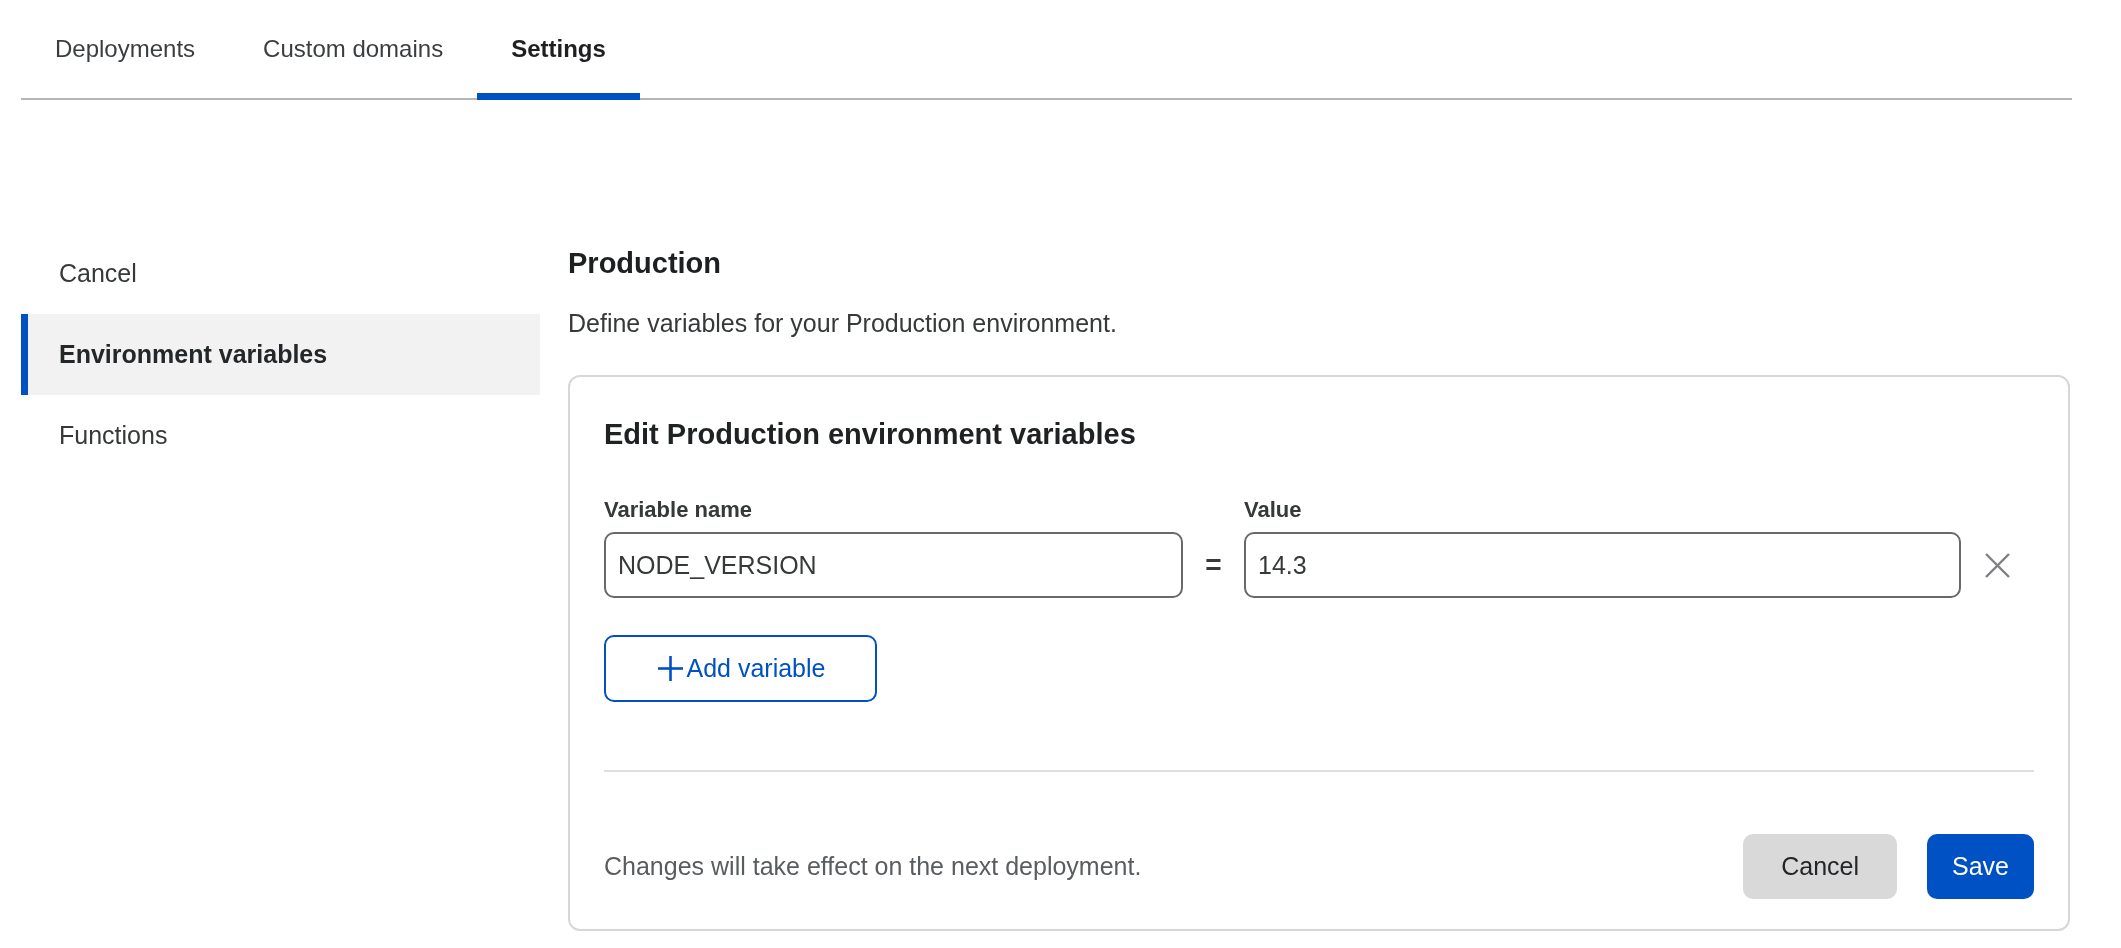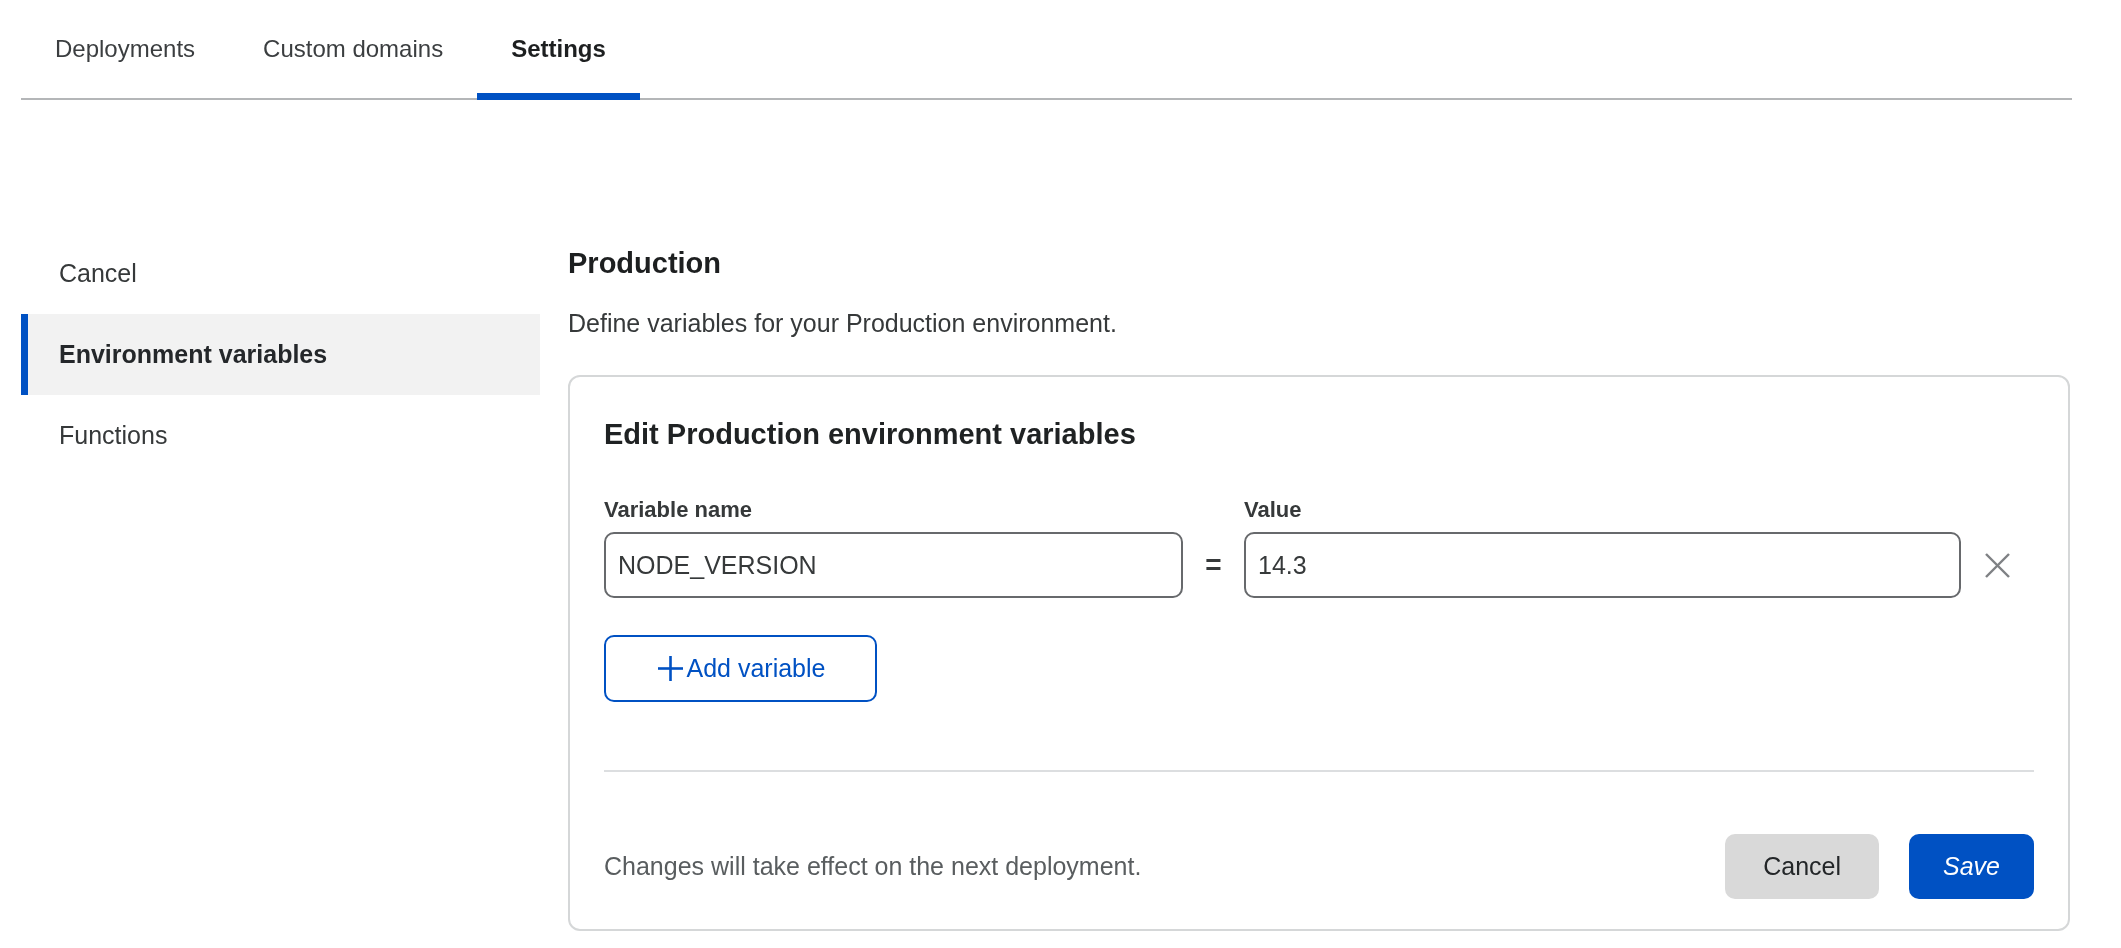--- a/index.html
+++ b/index.html
@@ -107,21 +107,21 @@
 
   .divider{margin-top:68px;border:none;border-top:2px solid var(--divider);}
 
   .card-footer{margin-top:62px;display:flex;align-items:center;}
   .note{flex:1;font-size:25px;color:var(--note-text);}
   .btn{
     height:65px;border:none;border-radius:10px;font-size:25px;
     font-family:inherit;cursor:pointer;display:flex;align-items:center;
   }
   .btn-cancel{padding:4px 38px;background:var(--cancel-bg);color:#232628;margin-right:30px;}
-  .btn-save{padding:0 34px;background:var(--accent);color:#ffffff;font-style:italic;}
+  .btn-save{padding:0 25px;background:var(--accent);color:#ffffff;}
 </style>
 </head>
 <body>
 
 <nav class="tabbar">
   <button class="tab">Deployments</button>
   <button class="tab">Custom domains</button>
   <button class="tab active">Settings</button>
 </nav>
 

